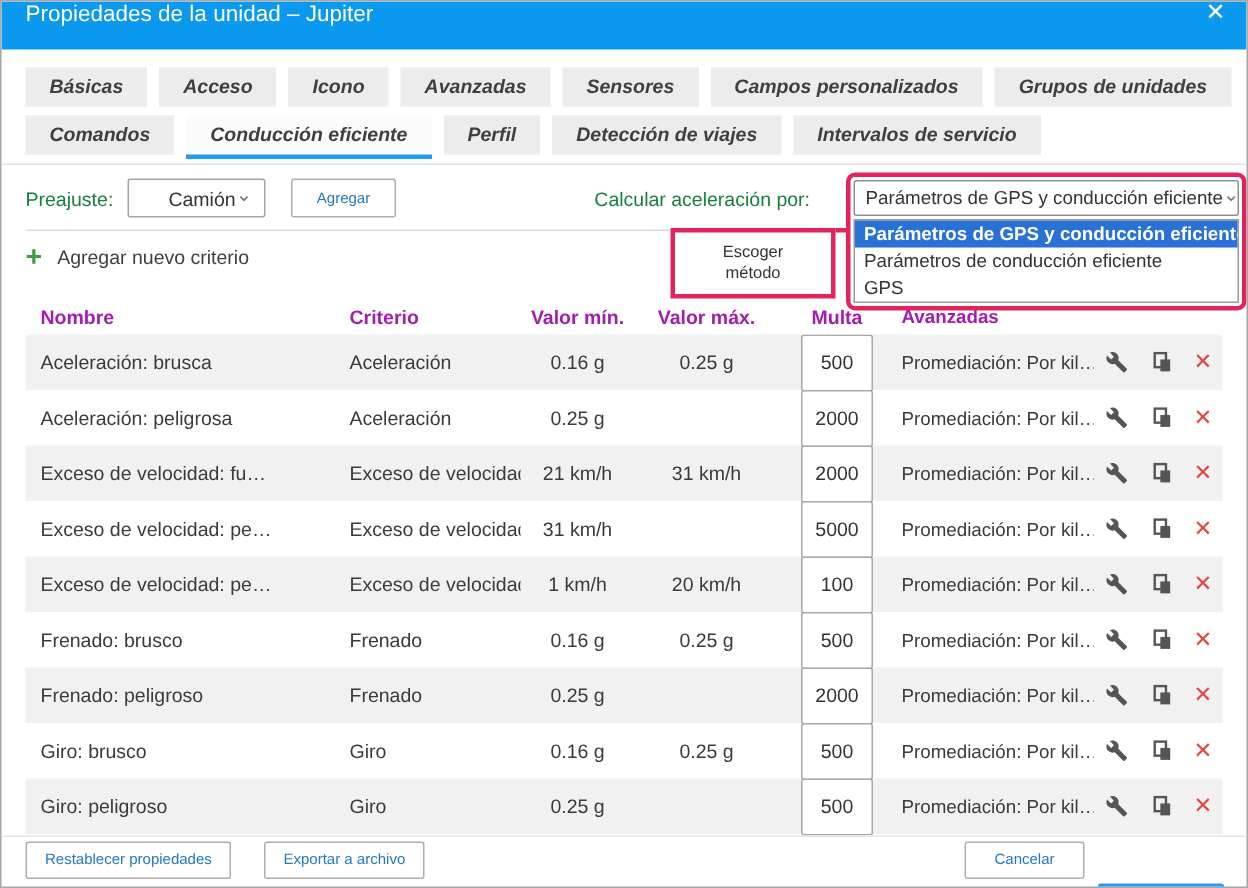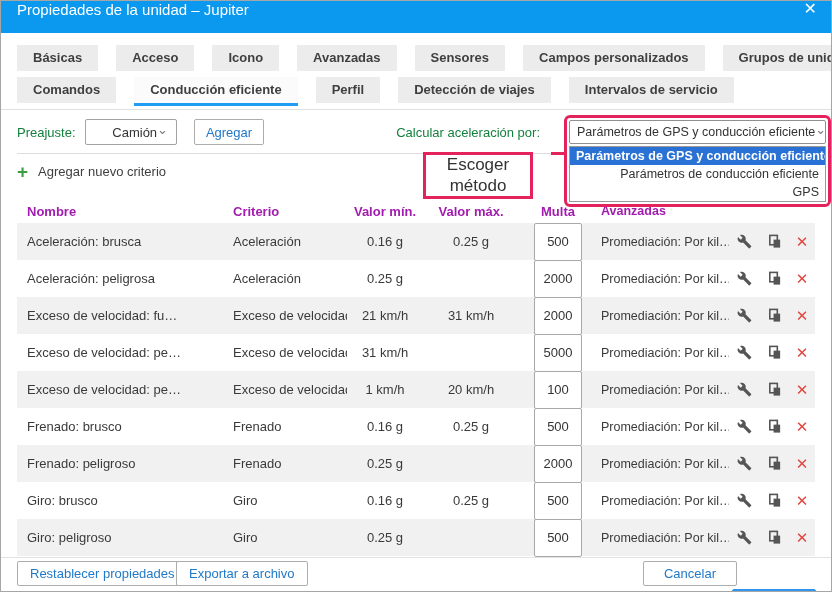--- a/index.html
+++ b/index.html
@@ -6,62 +6,62 @@
     --titlebar:#0a99ef; --accent-blue:#2179c8; --ok-button:#3095ee;
     --highlight-red:#e4235c; --selected-option-bg:#2a71d5;
     --active-tab-underline:#1e9df2; --plus-green:#3c9e42;
     --delete-red:#e2463d; --row-alt-bg:#f1f1f1;
   }
   *{margin:0;padding:0;box-sizing:border-box;}
   body{background:#fff;font-family:"Liberation Sans","DejaVu Sans",sans-serif;}
   .dialog{position:relative;width:832px;height:592px;background:#fff;border:1px solid #a6a6a6;overflow:hidden;}
   .titlebar{position:absolute;left:0;top:0;right:0;height:32px;background:var(--titlebar);color:#fff;display:flex;padding:0 14px 0 16px;font-size:15px;}
   .close{margin-left:auto;font-size:16px;line-height:1;cursor:pointer;}
-  .tabrow{position:absolute;left:16px;right:4px;display:flex;gap:18px;}
+  .tabrow{position:absolute;left:16px;right:4px;display:flex;gap:8px;font-style:italic;}
   .tabrow.row1{top:44px;}
   .tabrow.row2{top:76px;}
   .tab{background:#ececec;color:#3f3f3f;font-size:13px;font-weight:700;height:26px;padding:6px 16px;line-height:14px;white-space:nowrap;cursor:pointer;}
   .tab.active{background:#fbfbfb;border-bottom:3px solid var(--active-tab-underline);height:29px;}
   .tabs-divider{position:absolute;left:0;right:0;top:108px;height:1px;background:#e0e0e0;}
   .label{font-size:13px;color:#15803d;}
   .preset-label{position:absolute;left:16px;top:124px;}
   .boxselect{border:1px solid #a3a3a3;border-radius:2px;background:#fff;display:flex;align-items:center;justify-content:flex-end;font-size:13px;color:#333;cursor:pointer;}
   .preset-select{position:absolute;left:84px;top:118px;width:92px;height:26px;padding:0 8px;}
   .chev{color:#777;font-size:13px;line-height:1;transform:translateY(-3px);}
-  .btn{border:1px solid #adadad;border-radius:2px;background:#fff;color:var(--accent-blue);font-size:13px;display:flex;align-items:center;justify-content:center;padding:0 12px;height:26px;cursor:pointer;white-space:nowrap;}
+  .btn{border:1px solid #adadad;border-radius:2px;background:#fff;color:var(--accent-blue);font-size:10px;display:flex;align-items:center;justify-content:center;padding:0 12px;height:26px;cursor:pointer;white-space:nowrap;}
   .add-preset-btn{position:absolute;left:193px;top:118px;width:70px;}
   .accel-label{position:absolute;left:384px;top:124px;width:155px;text-align:right;}
   .section-sep{position:absolute;left:16px;right:16px;top:152px;height:1px;background:#dcdcdc;z-index:1;}
   .connector{position:absolute;left:550px;top:151px;width:16px;height:3px;background:var(--highlight-red);z-index:3;}
-  .dd-group{position:absolute;left:563px;top:114px;width:267px;background:#fff;border:3px solid var(--highlight-red);border-radius:6px;padding:2px;z-index:4;text-align:right;}
+  .dd-group{position:absolute;left:563px;top:114px;width:267px;background:#fff;border:3px solid var(--highlight-red);border-radius:6px;padding:2px;z-index:4;}
   .dd-select{height:24px;border:1px solid #8f8f8f;border-radius:2px;display:flex;align-items:center;justify-content:space-between;padding:0 6px 0 7px;font-size:12.5px;color:#333;white-space:nowrap;cursor:pointer;}
   .dd-list{margin-top:2px;border:1px solid #9a9a9a;background:#fff;}
   .dd-option{height:18px;line-height:18px;padding:0 6px;font-size:12.5px;color:#333;white-space:nowrap;overflow:hidden;cursor:pointer;}
   .dd-option.selected{background:var(--selected-option-bg);color:#fff;font-weight:700;}
-  .callout{position:absolute;left:422px;top:151px;width:110px;height:47px;background:#fff;border:3px solid var(--highlight-red);z-index:5;display:flex;flex-direction:column;align-items:center;justify-content:flex-end;font-size:17px;color:#333;line-height:1.25;}
+  .callout{position:absolute;left:446px;top:151px;width:110px;height:47px;background:#fff;border:3px solid var(--highlight-red);z-index:5;display:flex;flex-direction:column;align-items:center;justify-content:center;font-size:11px;color:#333;line-height:1.25;}
   .add-criterion{position:absolute;left:16px;top:161px;display:flex;align-items:center;gap:10px;font-size:13px;color:#3f3f3f;z-index:2;cursor:pointer;}
   .plus{color:var(--plus-green);font-size:19px;font-weight:700;line-height:1;}
   .table{position:absolute;left:16px;right:16px;top:198px;}
   .thead,.trow{display:grid;grid-template-columns:212px 118px 76px 96px 78px 1fr 30px 30px 26px;align-items:center;}
   .thead{height:24px;font-weight:700;font-size:13px;color:#a21caf;}
   .trow{height:37px;font-size:13px;color:#3a3a3a;}
   .trow.alt{background:var(--row-alt-bg);}
   .cell{overflow:hidden;white-space:nowrap;}
   .c-name{padding-left:10px;}
   .c-crit{padding-left:4px;}
   .c-min,.c-max{text-align:center;}
   .c-multa{display:flex;justify-content:center;}
   .c-adv{padding-left:4px;font-size:12.5px;}
   .c-icon{display:flex;justify-content:center;align-items:center;cursor:pointer;}
   .multa-input{width:48px;height:38px;border:1px solid #a8a8a8;border-radius:2px;text-align:center;font-size:13px;color:#333;font-family:"Liberation Sans","DejaVu Sans",sans-serif;}
   .x-icon{color:var(--delete-red);font-size:15px;font-weight:700;line-height:1;}
   .footer-sep{position:absolute;left:0;right:0;top:556px;height:1px;background:#e3e3e3;}
   .reset-btn{position:absolute;left:16px;top:560px;height:25px;}
   .export-btn{position:absolute;left:175px;top:560px;height:25px;}
-  .cancel-btn{position:absolute;left:642px;top:560px;width:94px;height:25px;}
+  .cancel-btn{position:absolute;left:642px;top:560px;width:80px;height:25px;}
   .ok-btn{position:absolute;left:731px;top:560px;width:84px;height:25px;background:var(--ok-button);color:#fff;border:1px solid var(--ok-button);font-weight:400;margin-top:28px;}
 </style>
 </head>
 <body>
 
 <div class="dialog">
   <div class="titlebar">
     <span>Propiedades de la unidad – Jupiter</span>
     <span class="close">✕</span>
   </div>

